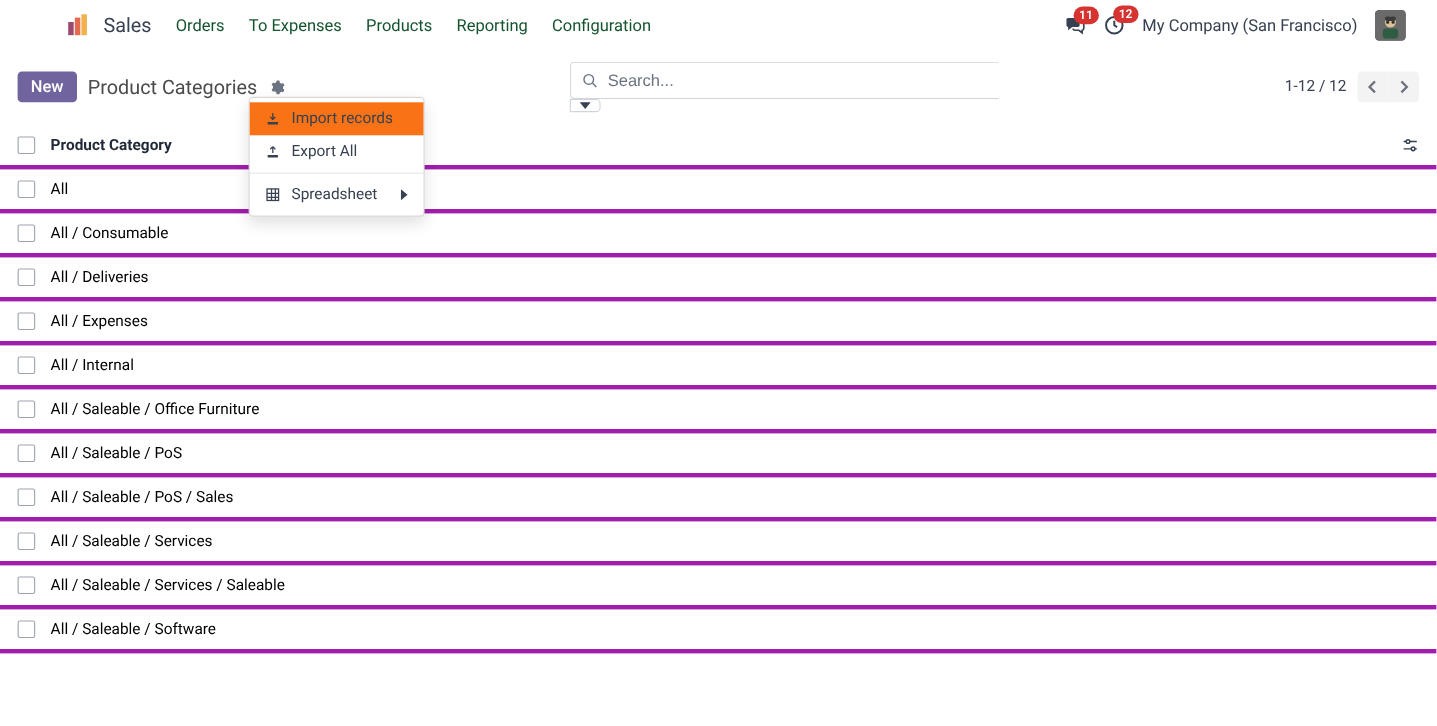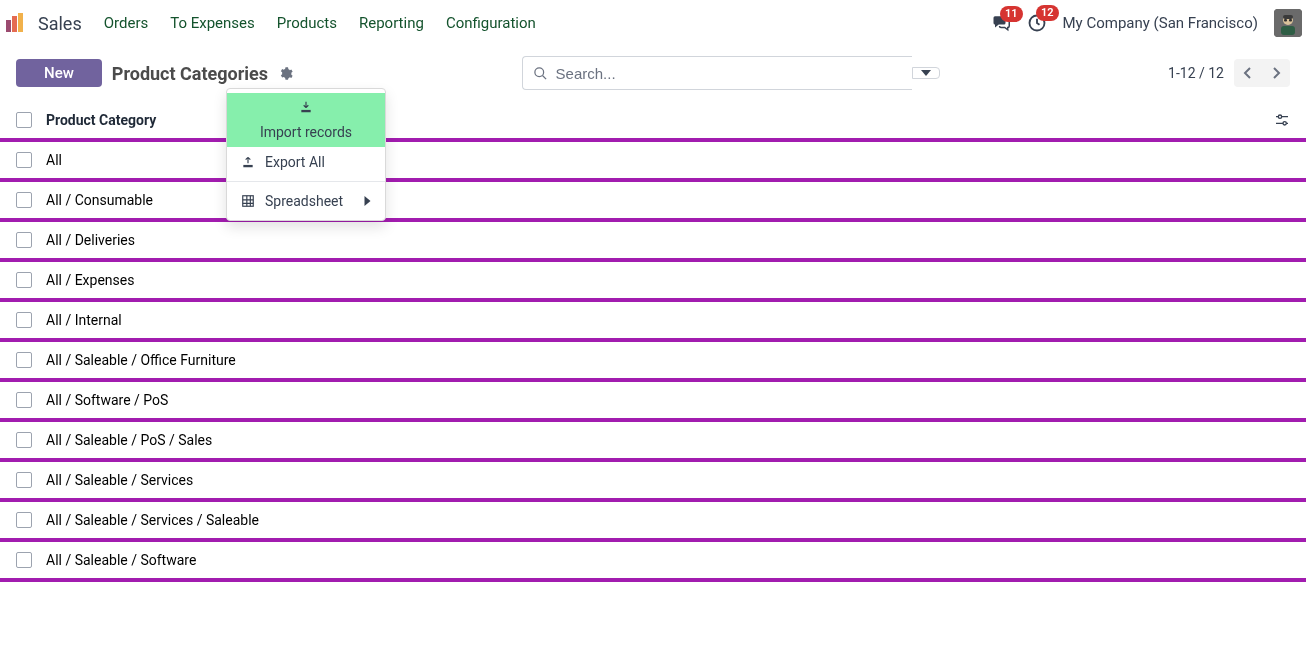--- a/index.html
+++ b/index.html
@@ -11,22 +11,23 @@
     color: #374151;
     background: #fff;
     overflow: hidden;
   }
 
   
   .navbar {
     display: flex;
     align-items: center;
     height: 46px;
-    padding: 0 4px;
+    padding: 0 28px;
     gap: 8px;
+    margin-left: 32px;
   }
   .logo {
     width: 22px; height: 22px;
     display: inline-flex; align-items: center;
     margin-right: 4px;
   }
   .app-name {
     font-size: 18px;
     color: #374151;
     margin-right: 14px;
@@ -64,40 +65,40 @@
   .control-row {
     display: flex;
     align-items: center;
     padding: 10px 16px 12px 16px;
     gap: 10px;
     position: relative;
   }
   .new-btn {
     background: #71639e;
     color: #fff;
-    padding: 5px 28px;
+    padding: 5px 12px;
     border-radius: 4px;
     font-size: 15px;
     font-weight: 500;
     cursor: pointer;
   }
   .breadcrumb-title {
     font-size: 18px;
     color: #4b4b4b;
-    font-weight: bold;
   }
   .gear-btn {
     color: #6b7280;
     cursor: pointer;
   }
 
   .search-wrap {
     margin-left: auto;
     display: flex;
-    align-items: center;
+    align-items: flex-start;
+    flex-direction: column;
   }
   .search-input-wrap {
     display: flex;
     align-items: center;
     width: 390px;
     border: 1px solid #d1d5db;
     border-right: none;
     border-radius: 4px 0 0 4px;
     padding: 0 10px;
     height: 34px;
@@ -179,21 +180,21 @@
   }
   .dropdown-item {
     display: flex;
     align-items: center;
     gap: 10px;
     padding: 7px 14px;
     font-size: 14px;
     color: #374151;
     cursor: pointer;
   }
-  .dropdown-item.highlight { background: #86efac; flex-direction: column; }
+  .dropdown-item.highlight { background: #f97316; }
   .dropdown-sep {
     height: 1px; background: #e5e7eb; margin: 4px 0;
   }
   .dropdown-item .submenu-caret {
     margin-left: auto;
     color: #374151;
   }
 
   svg { display:block; }
 </style>
@@ -318,21 +319,21 @@
   <div class="list-row">
     <span class="chk"></span>
     <span class="col-name">All / Internal</span>
   </div>
   <div class="list-row">
     <span class="chk"></span>
     <span class="col-name">All / Saleable / Office Furniture</span>
   </div>
   <div class="list-row">
     <span class="chk"></span>
-    <span class="col-name">All / Software / PoS</span>
+    <span class="col-name">All / Saleable / PoS</span>
   </div>
   <div class="list-row">
     <span class="chk"></span>
     <span class="col-name">All / Saleable / PoS / Sales</span>
   </div>
   <div class="list-row">
     <span class="chk"></span>
     <span class="col-name">All / Saleable / Services</span>
   </div>
   <div class="list-row">

